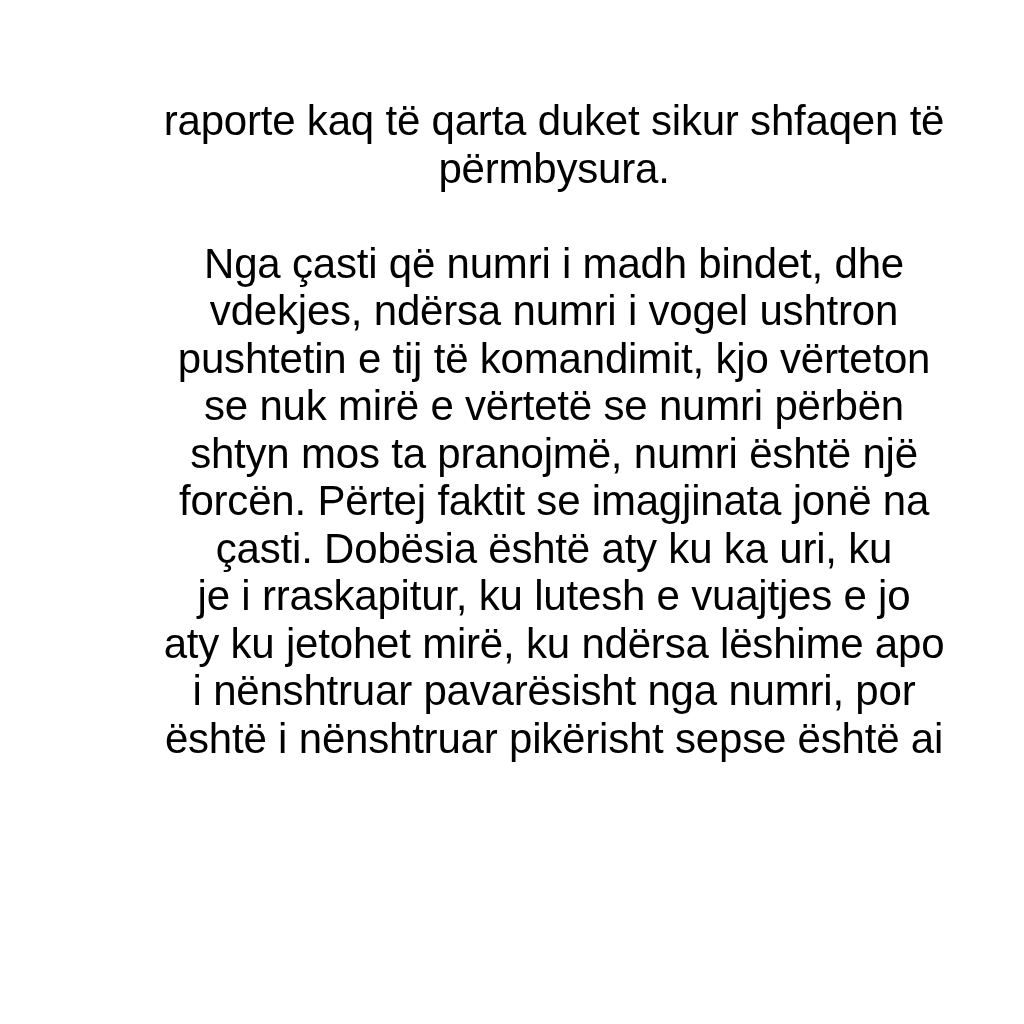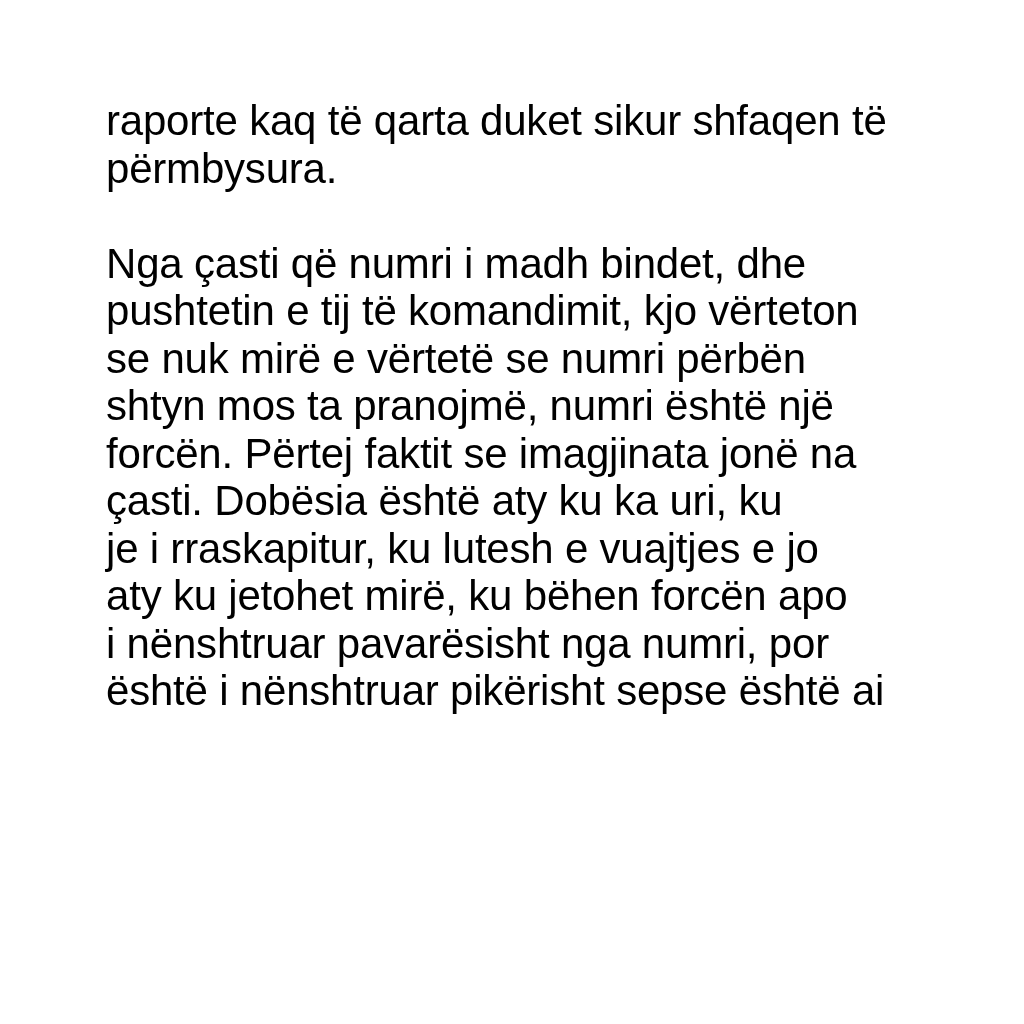--- a/index.html
+++ b/index.html
@@ -8,24 +8,25 @@
   }
   body {
     width: 1024px;
     height: 1024px;
     background: #ffffff;
     overflow: hidden;
     font-family: "Liberation Sans", sans-serif;
   }
   .page {
     position: absolute;
-    left: 106px;
+    left: 119px;
     top: 97px;
     width: 870px;
     color: #000000;
+    text-align: center;
   }
   .paragraph {
     margin: 0 0 47.5px 0;
   }
   .paragraph:last-child {
     margin-bottom: 9px;
   }
   .line {
     font-size: 42px;
     line-height: 47.5px;
@@ -39,24 +40,25 @@
 
 <div class="page">
 
   <div class="paragraph">
     <div class="line">raporte kaq të qarta duket sikur shfaqen të</div>
     <div class="line">përmbysura.</div>
   </div>
 
   <div class="paragraph">
     <div class="line">Nga çasti që numri i madh bindet, dhe</div>
+    <div class="line">vdekjes, ndërsa numri i vogel ushtron</div>
     <div class="line">pushtetin e tij të komandimit, kjo vërteton</div>
     <div class="line">se nuk mirë e vërtetë se numri përbën</div>
     <div class="line">shtyn mos ta pranojmë, numri është një</div>
     <div class="line">forcën. Përtej faktit se imagjinata jonë na</div>
     <div class="line">çasti. Dobësia është aty ku ka uri, ku</div>
     <div class="line">je i rraskapitur, ku lutesh e vuajtjes e jo</div>
-    <div class="line">aty ku jetohet mirë, ku bëhen forcën apo</div>
+    <div class="line">aty ku jetohet mirë, ku ndërsa lëshime apo</div>
     <div class="line">i nënshtruar pavarësisht nga numri, por</div>
     <div class="line">është i nënshtruar pikërisht sepse është ai</div>
   </div>
 
 </div>
 
 </body></html>

